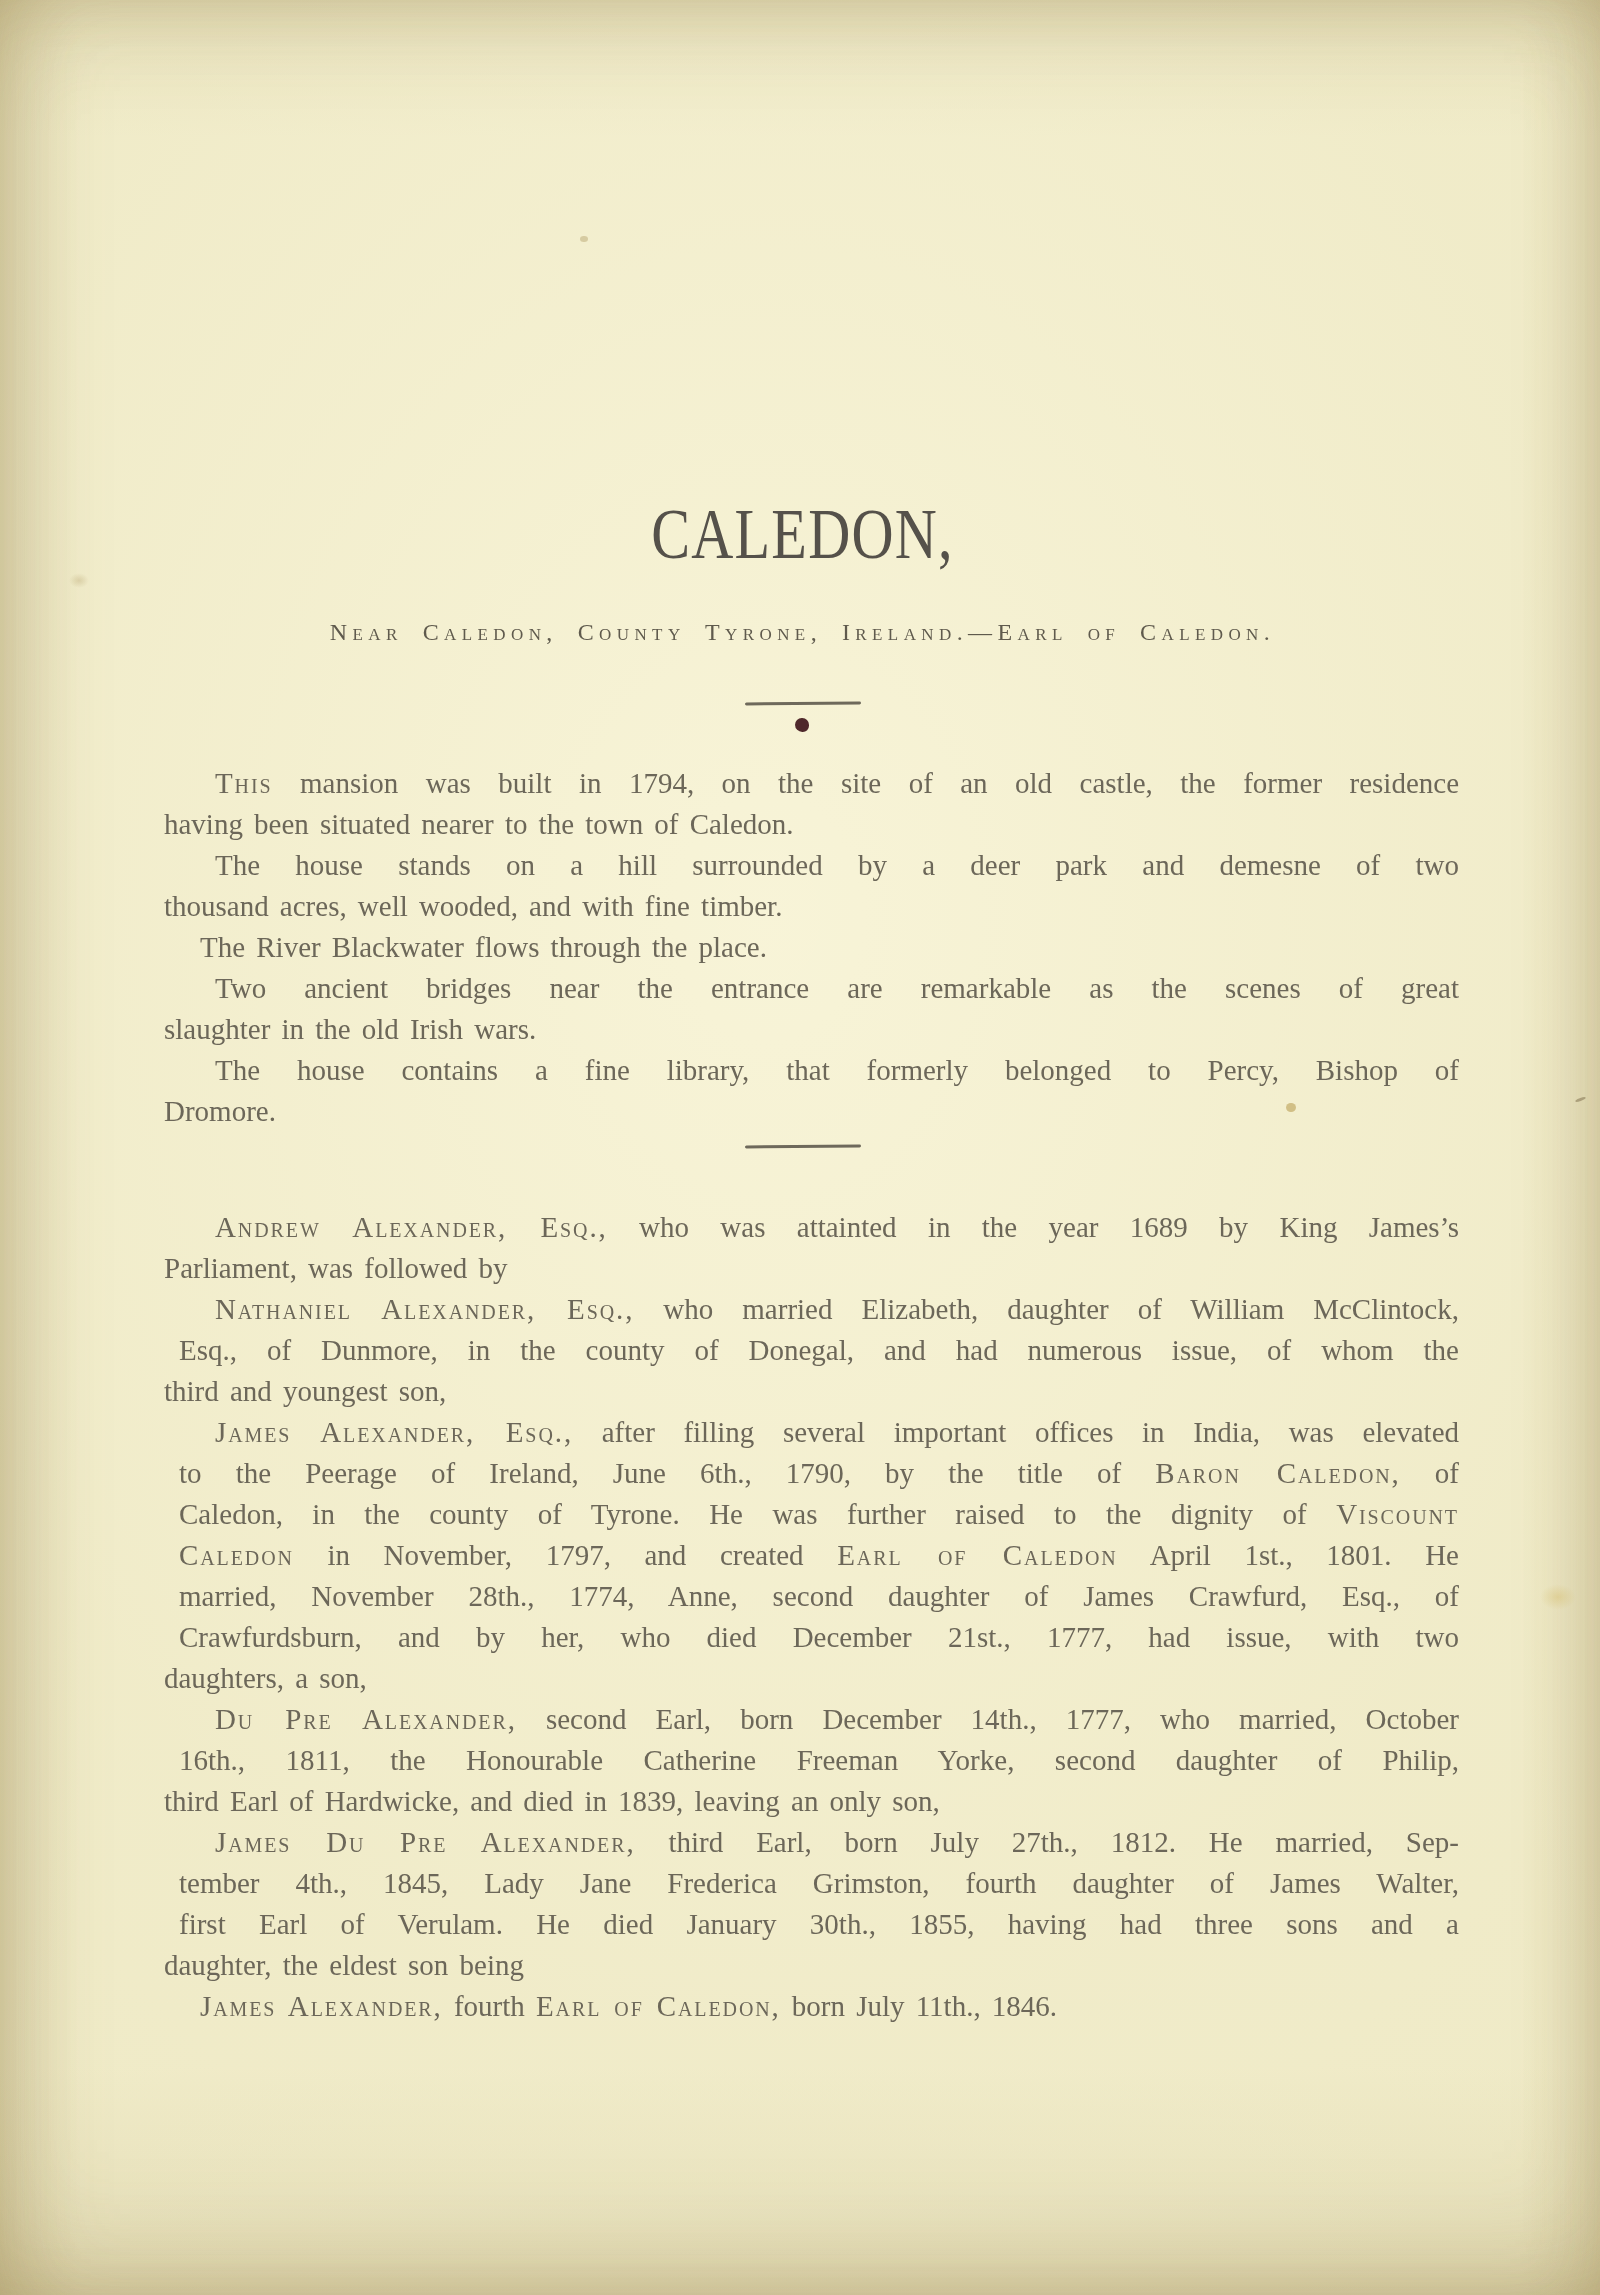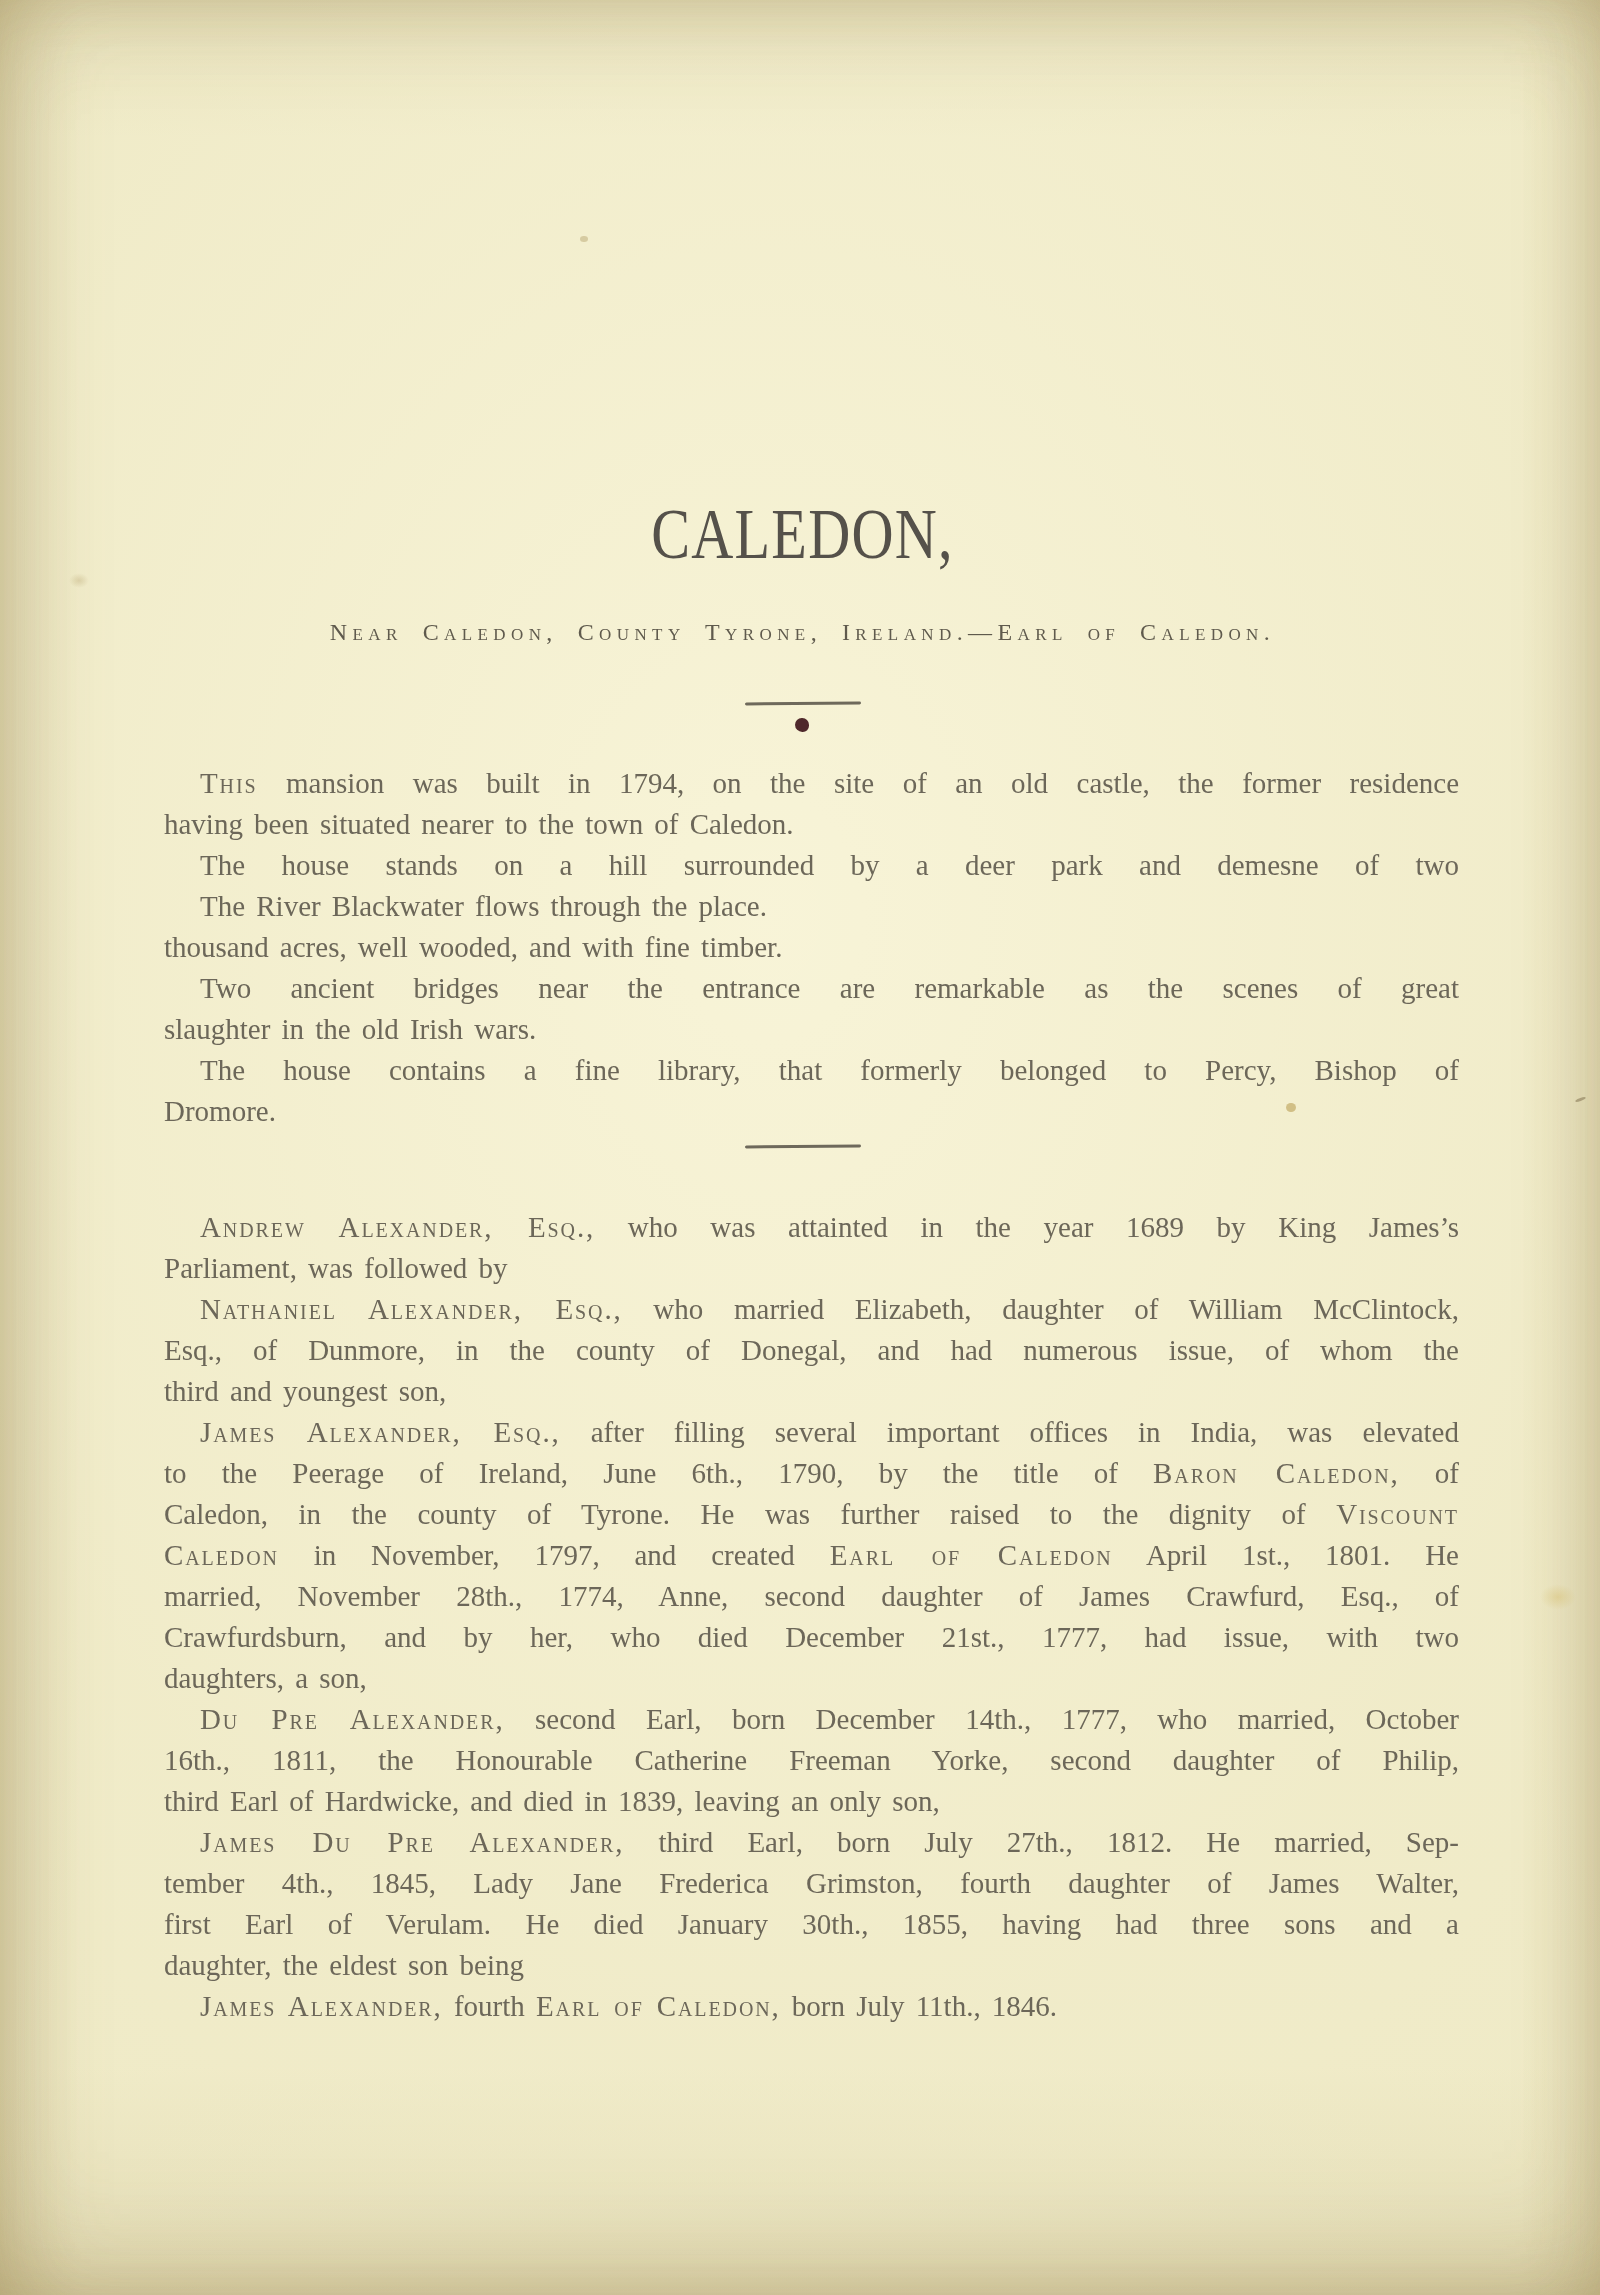--- a/index.html
+++ b/index.html
@@ -48,21 +48,21 @@
     background:var(--ornament,#4f282b);
   }
   .text-col{
     position:absolute;left:164px;width:1295px;
     font-size:29px;color:var(--ink,#6c6759);
     word-spacing:3.9px;
   }
   .section-1{top:763px;}
   .section-2{top:1207px;}
   .tline{height:41px;line-height:41px;white-space:nowrap;text-align:left;}
-  .tline.just{white-space:normal;text-align:justify;text-align-last:justify;height:41px;overflow:hidden;}
+  .tline.just{white-space:normal;text-align:justify;text-align-last:justify;height:41px;overflow:hidden;margin-left:15px;}
   .tline.indent{padding-left:36px;}
   .sc{font-variant:small-caps;letter-spacing:1.9px;}
   .speck{position:absolute;border-radius:50%;pointer-events:none;}
   .speck-1{top:1103px;left:1286px;width:10px;height:9.3px;background:rgba(205,185,125,.9);}
   .speck-2{top:1098px;left:1575px;width:10.8px;height:3.1px;background:rgba(130,115,80,.55);transform:rotate(-20deg);}
   .speck-3{top:1584px;left:1540px;width:36px;height:26px;background:radial-gradient(ellipse at center, rgba(214,190,110,.45), rgba(214,190,110,0) 70%);}
   .speck-4{top:573px;left:69px;width:20px;height:15.4px;background:radial-gradient(ellipse at center, rgba(180,160,105,.35), rgba(180,160,105,0) 70%);}
   .speck-5{top:236px;left:580px;width:7.7px;height:6.2px;background:rgba(185,168,115,.5);}
 </style>
 </head>
@@ -76,22 +76,22 @@
 
   <div class="center-col doc-subtitle" style="position:absolute;">Near Caledon, County Tyrone, Ireland.—Earl of Caledon.</div>
 
   <div class="rule rule-1"></div>
   <div class="ornament-dot"></div>
 
   <div class="text-col section-1">
       <div class="tline just indent"><span class="sc">This</span><span> mansion was built in 1794, on the site of an old castle, the former residence</span></div>
       <div class="tline"><span>having been situated nearer to the town of Caledon.</span></div>
       <div class="tline just indent"><span>The house stands on a hill surrounded by a deer park and demesne of two</span></div>
+      <div class="tline"><span>thousand acres, well wooded, and with fine timber.</span></div>
       <div class="tline indent"><span>The River Blackwater flows through the place.</span></div>
-      <div class="tline"><span>thousand acres, well wooded, and with fine timber.</span></div>
       <div class="tline just indent"><span>Two ancient bridges near the entrance are remarkable as the scenes of great</span></div>
       <div class="tline"><span>slaughter in the old Irish wars.</span></div>
       <div class="tline just indent"><span>The house contains a fine library, that formerly belonged to Percy, Bishop of</span></div>
       <div class="tline"><span>Dromore.</span></div>
     </div>
 
   <div class="rule rule-2"></div>
 
   <div class="text-col section-2">
       <div class="tline just indent"><span class="sc">Andrew Alexander, Esq.,</span><span> who was attainted in the year 1689 by King James’s</span></div>

